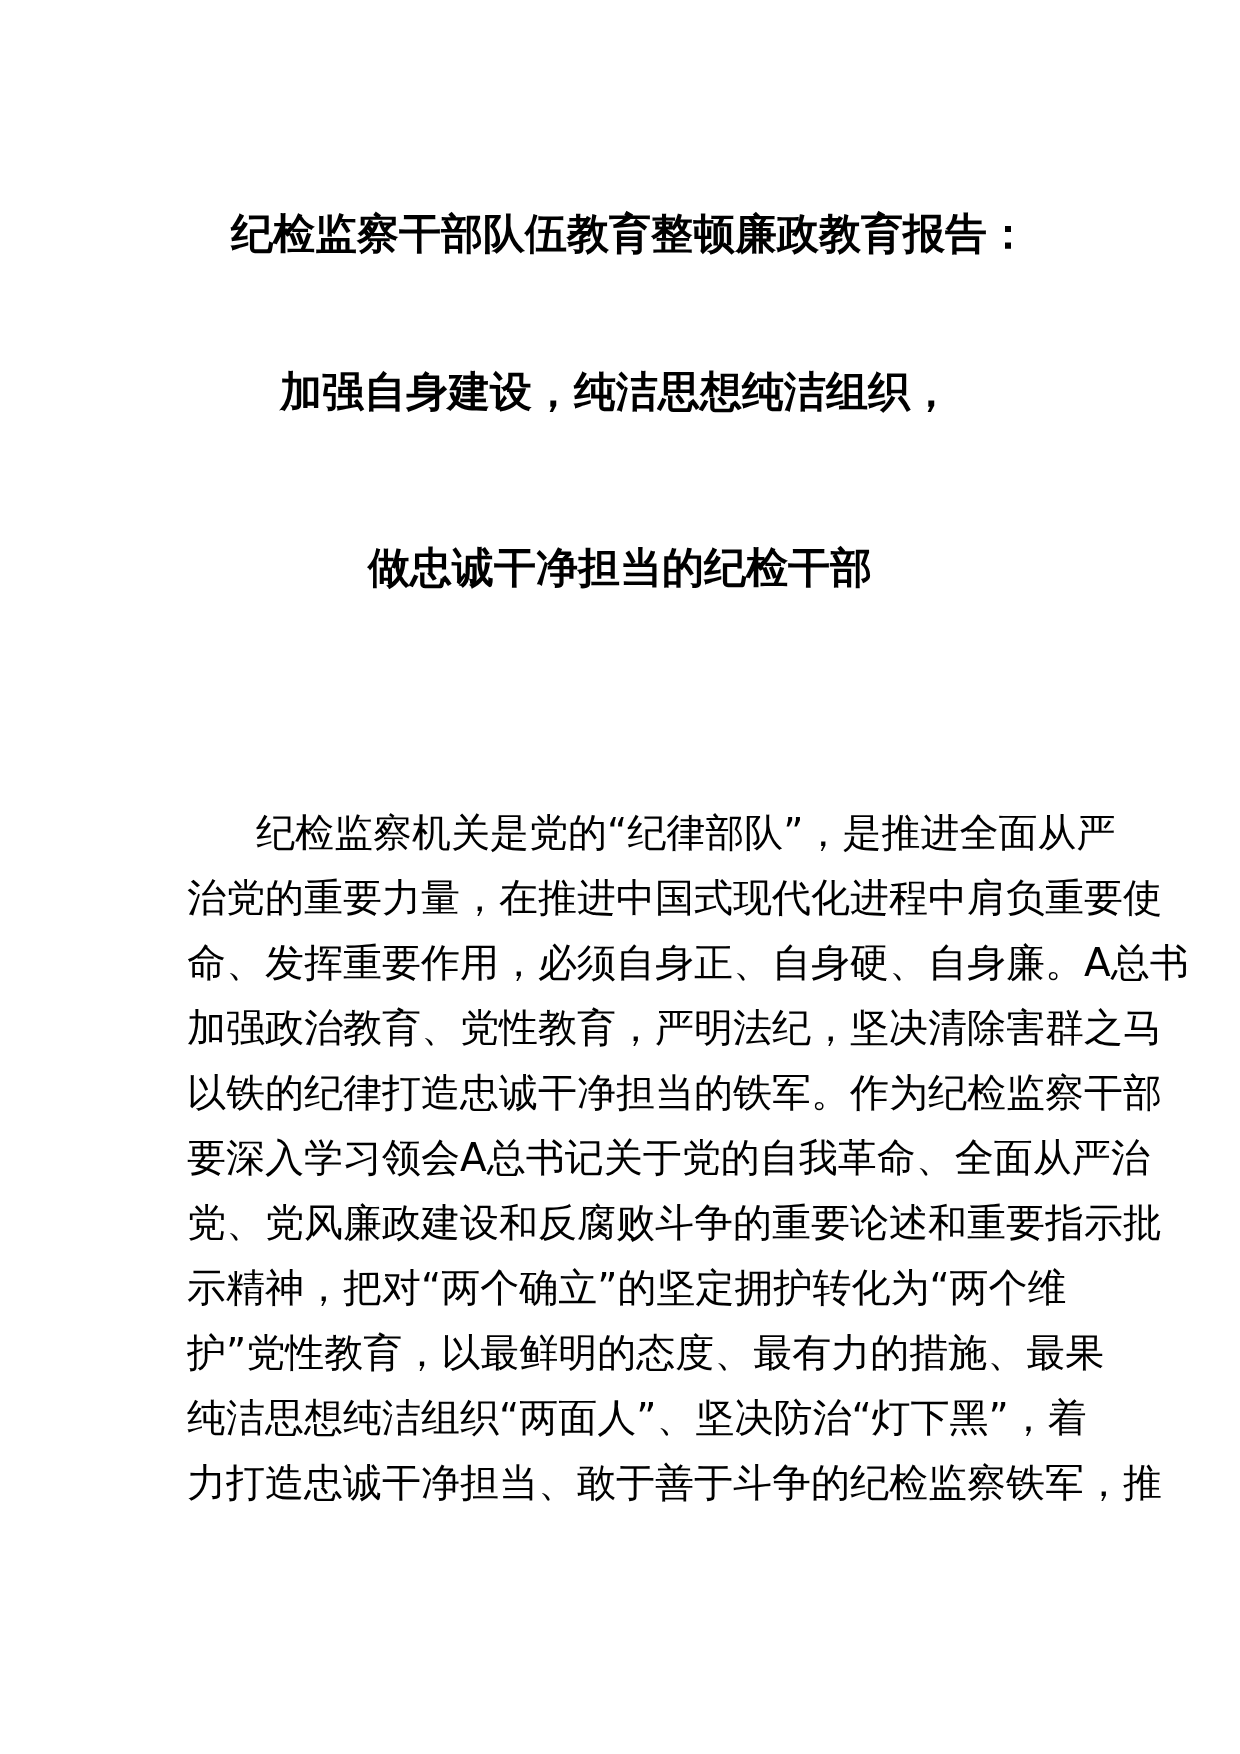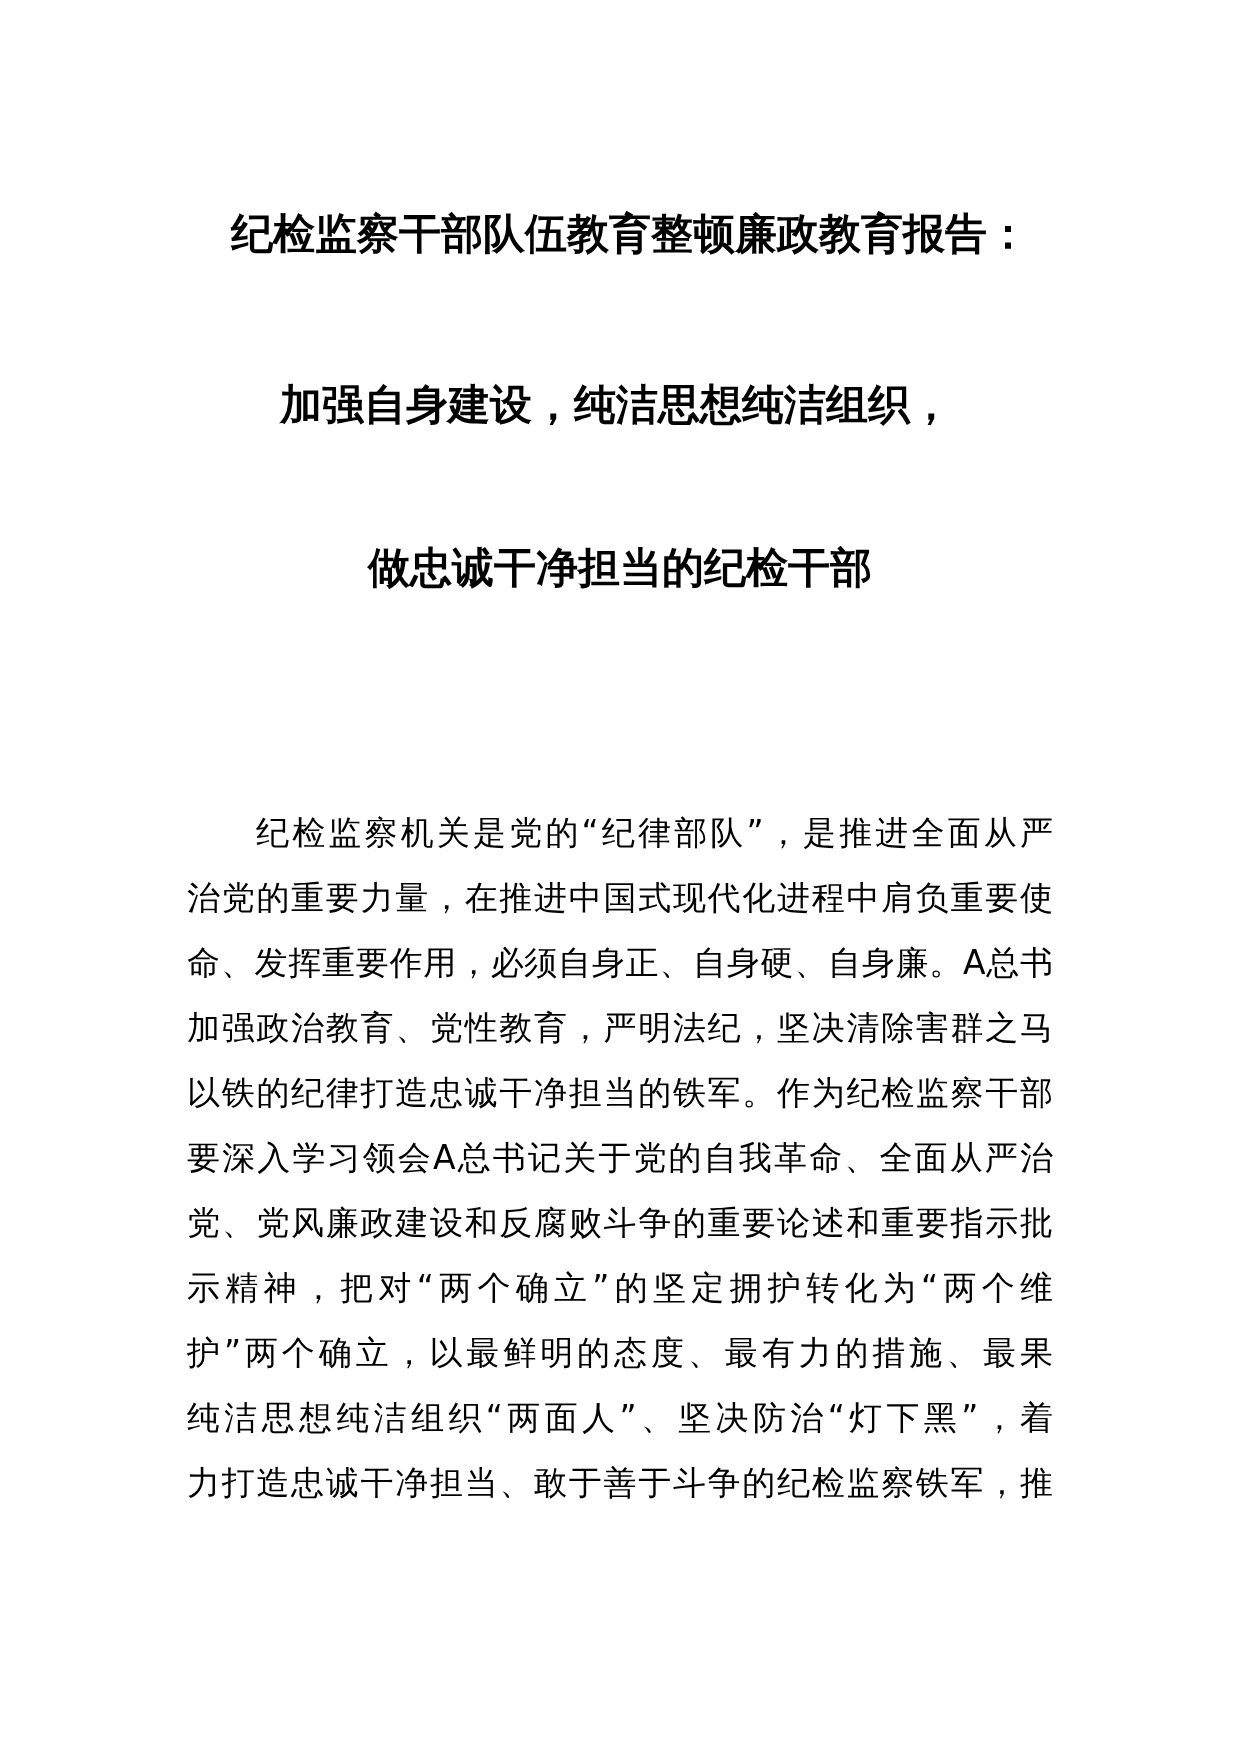--- a/index.html
+++ b/index.html
@@ -27,33 +27,33 @@
       left: 0;
       width: 1240px;
       text-align: center;
       font-weight: bold;
       font-size: 42px;
       line-height: 52px;
       letter-spacing: 0px;
       white-space: nowrap;
     }
     .title-1 { top: 208px; padding-left: 20px; box-sizing: border-box; }
-    .title-2 { top: 366px; padding-right: 8px; box-sizing: border-box; margin-top: 13px; }
+    .title-2 { top: 366px; padding-right: 8px; box-sizing: border-box; }
     .title-3 { top: 542px; }
 
     .body-text {
       position: absolute;
       left: 187px;
       top: 800px;
       width: 866px;
     }
     .body-line {
       height: 65px;
       line-height: 65px;
-      font-size: 33px;
+      font-size: 39px;
       white-space: nowrap;
       text-align: justify;
       text-align-last: justify;
       overflow: visible;
     }
     .body-line.indent {
       padding-left: 69px;
     }
   </style>
 </head>
@@ -67,18 +67,18 @@
 
   <div class="body-text">
     <div class="body-line indent">纪检监察机关是党的“纪律部队”，是推进全面从严</div>
     <div class="body-line">治党的重要力量，在推进中国式现代化进程中肩负重要使</div>
     <div class="body-line">命、发挥重要作用，必须自身正、自身硬、自身廉。A总书</div>
     <div class="body-line">加强政治教育、党性教育，严明法纪，坚决清除害群之马</div>
     <div class="body-line">以铁的纪律打造忠诚干净担当的铁军。作为纪检监察干部</div>
     <div class="body-line">要深入学习领会A总书记关于党的自我革命、全面从严治</div>
     <div class="body-line">党、党风廉政建设和反腐败斗争的重要论述和重要指示批</div>
     <div class="body-line">示精神，把对“两个确立”的坚定拥护转化为“两个维</div>
-    <div class="body-line">护”两个确立，以最鲜明的态度、最有力的措施、最果</div>
+    <div class="body-line">护”党性教育，以最鲜明的态度、最有力的措施、最果</div>
     <div class="body-line">纯洁思想纯洁组织“两面人”、坚决防治“灯下黑”，着</div>
     <div class="body-line">力打造忠诚干净担当、敢于善于斗争的纪检监察铁军，推</div>
   </div>
 
 </div>
 
 </body></html>

